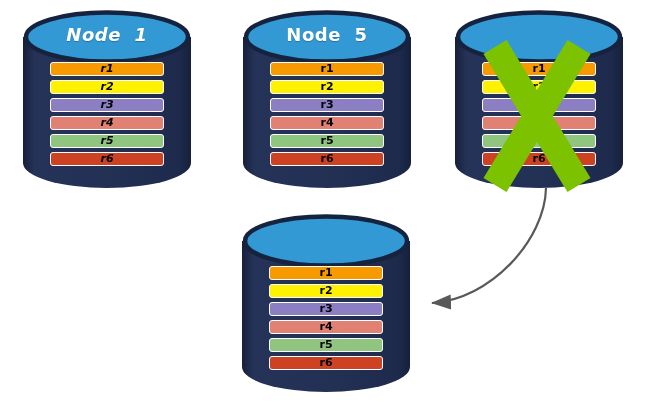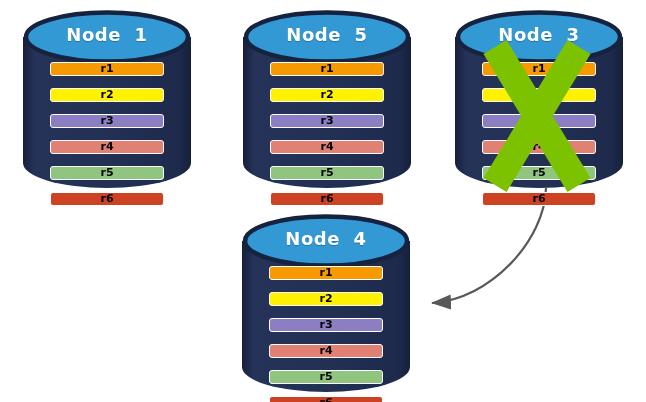--- a/index.html
+++ b/index.html
@@ -10,21 +10,21 @@
   #diagram{
     position:relative;
     width:646px;height:402px;
     background:var(--bg,#ffffff);
     overflow:hidden;
   }
   .node{
     position:absolute;
     width:176px;height:186px;
   }
-  #node-1{left:19px;top:5px;}
+  #node-1{left:19px;top:5px;font-style:italic;}
   #node-2{left:239px;top:5px;}
   #node-3{left:451px;top:5px;}
   #node-4{left:238px;top:209px;}
   .cyl{
     position:absolute;left:0;top:0;
     width:176px;height:186px;
     display:block;
   }
   .cyl-body{fill:url(#bodyGrad);}
   .cyl-lid{fill:var(--lid);stroke:var(--lid-stroke);stroke-width:4.5;}
@@ -35,21 +35,21 @@
     color:var(--title);
     word-spacing:7px;letter-spacing:0.5px;
     text-shadow:0 1px 1px rgba(0,0,0,0.25);
   }
   .rows{
     position:absolute;left:31px;top:57px;width:114px;
   }
   .row{
     box-sizing:border-box;
     height:14px;width:114px;
-    margin-bottom:12px;
+    margin-bottom:4px;
     border:1.5px solid var(--row-border);
     border-radius:3px;
     font-weight:bold;font-size:11px;line-height:11px;
     text-align:center;color:var(--row-text);
   }
   .cross{
     position:absolute;left:26px;top:36px;
     width:120px;height:150px;
     overflow:visible;
   }
@@ -140,21 +140,20 @@
           <stop offset="0" class="g0" stop-color="#16203C"></stop>
           <stop offset="0.07" class="g1" stop-color="#263359"></stop>
           <stop offset="0.55" class="g2" stop-color="#223054"></stop>
           <stop offset="0.93" class="g3" stop-color="#1D2A4C"></stop>
           <stop offset="1" class="g4" stop-color="#16203C"></stop>
         </linearGradient>
       </defs>
       <path class="cyl-body" d="M4,32 L4,158 A84,25 0 0 0 172,158 L172,32 Z"></path>
       <ellipse class="cyl-lid" cx="88" cy="32" rx="81" ry="24.5"></ellipse>
     </svg>
-    <div class="node-title">Node 3</div>
     <div class="rows">
 
     <div class="row" style="background: rgb(247, 154, 0);">r1</div>
         <div class="row" style="background: rgb(255, 242, 0);">r2</div>
         <div class="row" style="background: rgb(139, 126, 194);">r3</div>
         <div class="row" style="background: rgb(224, 129, 115);">r4</div>
         <div class="row" style="background: rgb(144, 197, 127);">r5</div>
         <div class="row" style="background: rgb(205, 66, 35);">r6</div>
       </div>
     <svg class="cross" viewBox="0 0 120 150" aria-hidden="true">
@@ -169,21 +168,20 @@
           <stop offset="0" class="g0" stop-color="#16203C"></stop>
           <stop offset="0.07" class="g1" stop-color="#263359"></stop>
           <stop offset="0.55" class="g2" stop-color="#223054"></stop>
           <stop offset="0.93" class="g3" stop-color="#1D2A4C"></stop>
           <stop offset="1" class="g4" stop-color="#16203C"></stop>
         </linearGradient>
       </defs>
       <path class="cyl-body" d="M4,32 L4,158 A84,25 0 0 0 172,158 L172,32 Z"></path>
       <ellipse class="cyl-lid" cx="88" cy="32" rx="81" ry="24.5"></ellipse>
     </svg>
-    <div class="node-title">Node 4</div>
     <div class="rows">
 
     <div class="row" style="background: rgb(247, 154, 0);">r1</div>
         <div class="row" style="background: rgb(255, 242, 0);">r2</div>
         <div class="row" style="background: rgb(139, 126, 194);">r3</div>
         <div class="row" style="background: rgb(224, 129, 115);">r4</div>
         <div class="row" style="background: rgb(144, 197, 127);">r5</div>
         <div class="row" style="background: rgb(205, 66, 35);">r6</div>
       </div>
 

